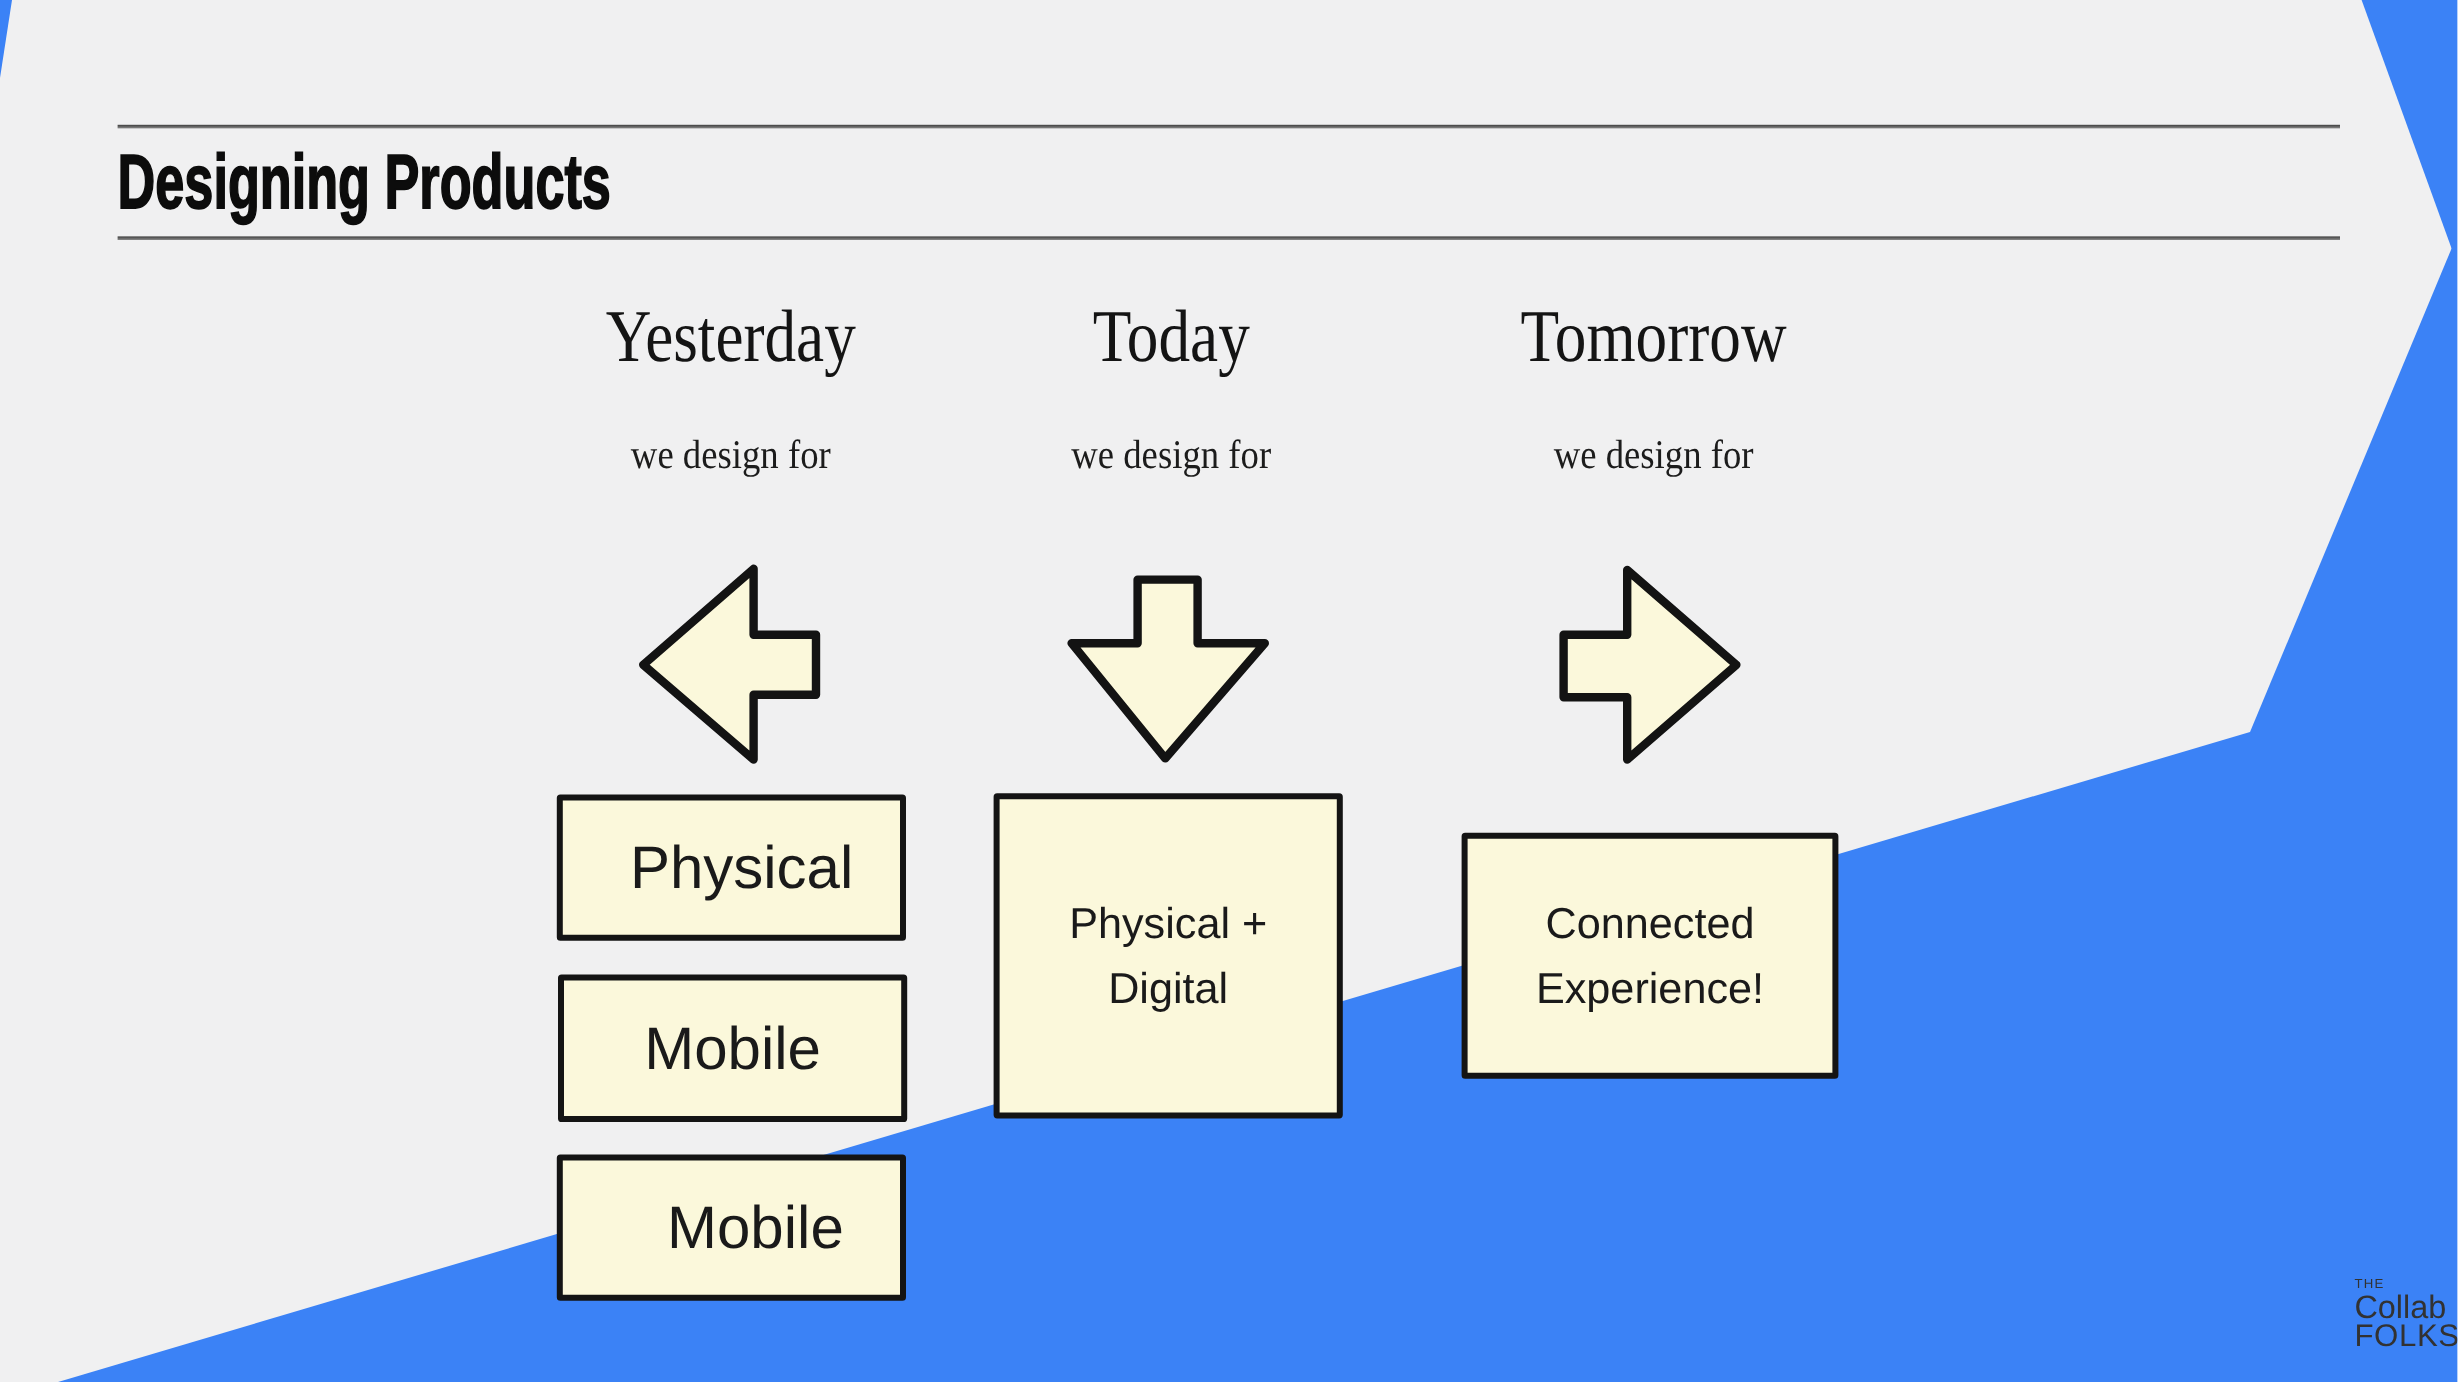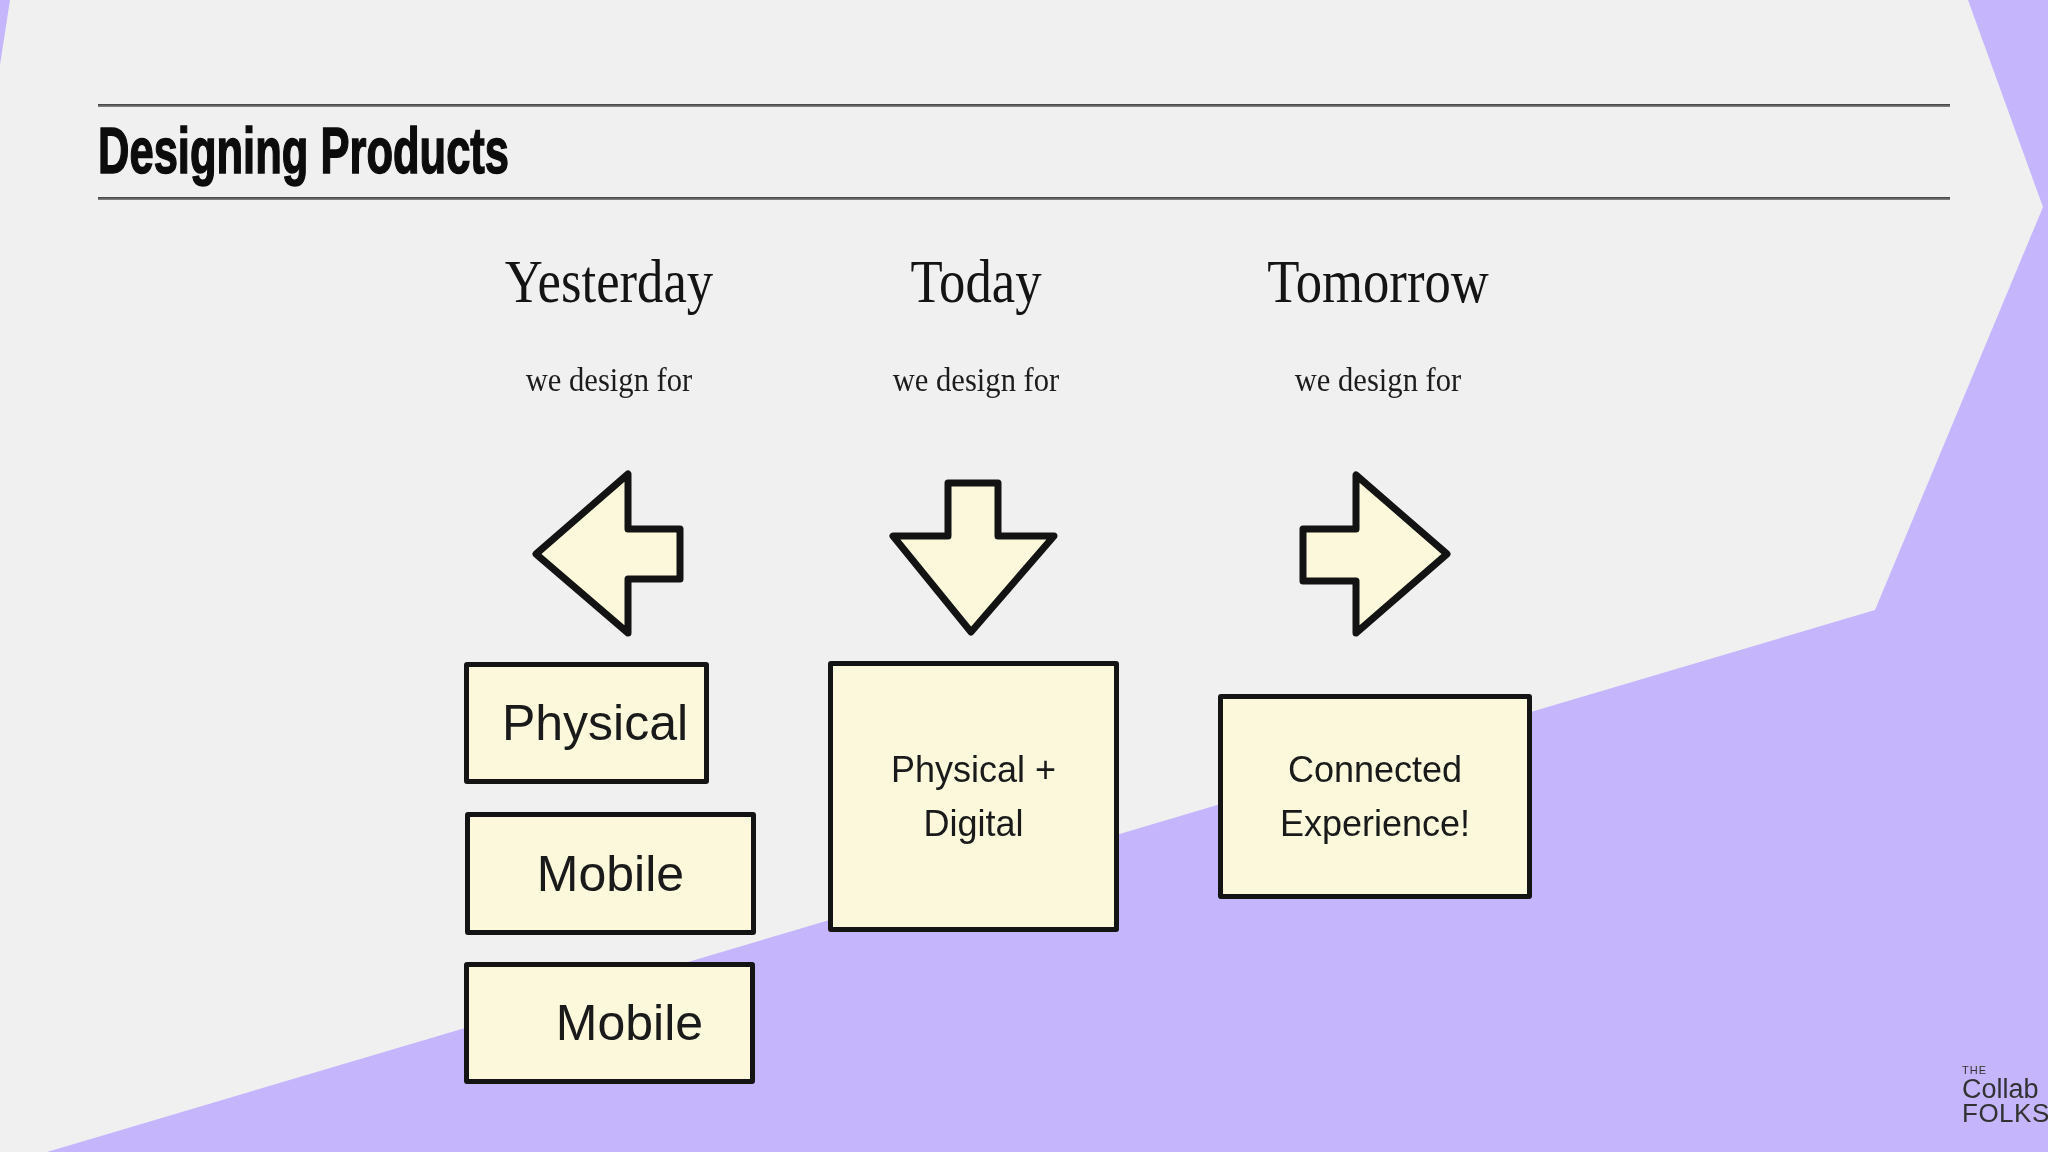--- a/index.html
+++ b/index.html
@@ -1,20 +1,20 @@
 <!DOCTYPE html>
 <html><head>
 <meta charset="utf-8">
 <style>
   html,body{margin:0;padding:0;background:#ffffff;}
   .slide{
     position:relative;
     width:2048px;height:1152px;
     overflow:hidden;
-    background:#c4b5fd;
+    background:#3b82f6;
     font-family:"Liberation Sans", sans-serif;
   }
   
   .bg-wedge{
     position:absolute;inset:0;
     background:#f0f0f1;
     clip-path:polygon(10px 0px, 1968px 0px, 2043px 207px, 1875px 610px, 47px 1152px, 0px 1152px, 0px 65px);
   }
   .rule{
     position:absolute;left:98px;width:1852px;height:3px;
@@ -89,21 +89,21 @@
   </svg>
 
   <svg class="arrow" style="left:887px;top:477px;" width="173" height="161" viewBox="-6 -6 173 161" aria-hidden="true">
     <polygon points="55,0 105,0 105,53 161,53 78,149 0,53 55,53"></polygon>
   </svg>
 
   <svg class="arrow" style="left:1297px;top:469px;" width="156" height="170" viewBox="-6 -6 156 170" aria-hidden="true">
     <polygon points="144,79 53,0 53,54 0,54 0,106 53,106 53,158"></polygon>
   </svg>
 
-  <div class="box box-small" style="left:464px;top:662px;width:245px;height:122px;padding-left:17px;">Physical</div>
+  <div class="box box-small" style="left:464px;top:662px;width:291px;height:122px;padding-left:17px;">Physical</div>
   <div class="box box-small" style="left:465px;top:812px;width:291px;height:123px;">Mobile</div>
   <div class="box box-small" style="left:464px;top:962px;width:291px;height:122px;padding-left:40px;">Mobile</div>
 
   <div class="box box-large" style="left:828px;top:661px;width:291px;height:271px;">Physical +
 Digital</div>
 
   <div class="box box-large" style="left:1218px;top:694px;width:314px;height:205px;">Connected
 Experience!</div>
 
   <div class="logo">

